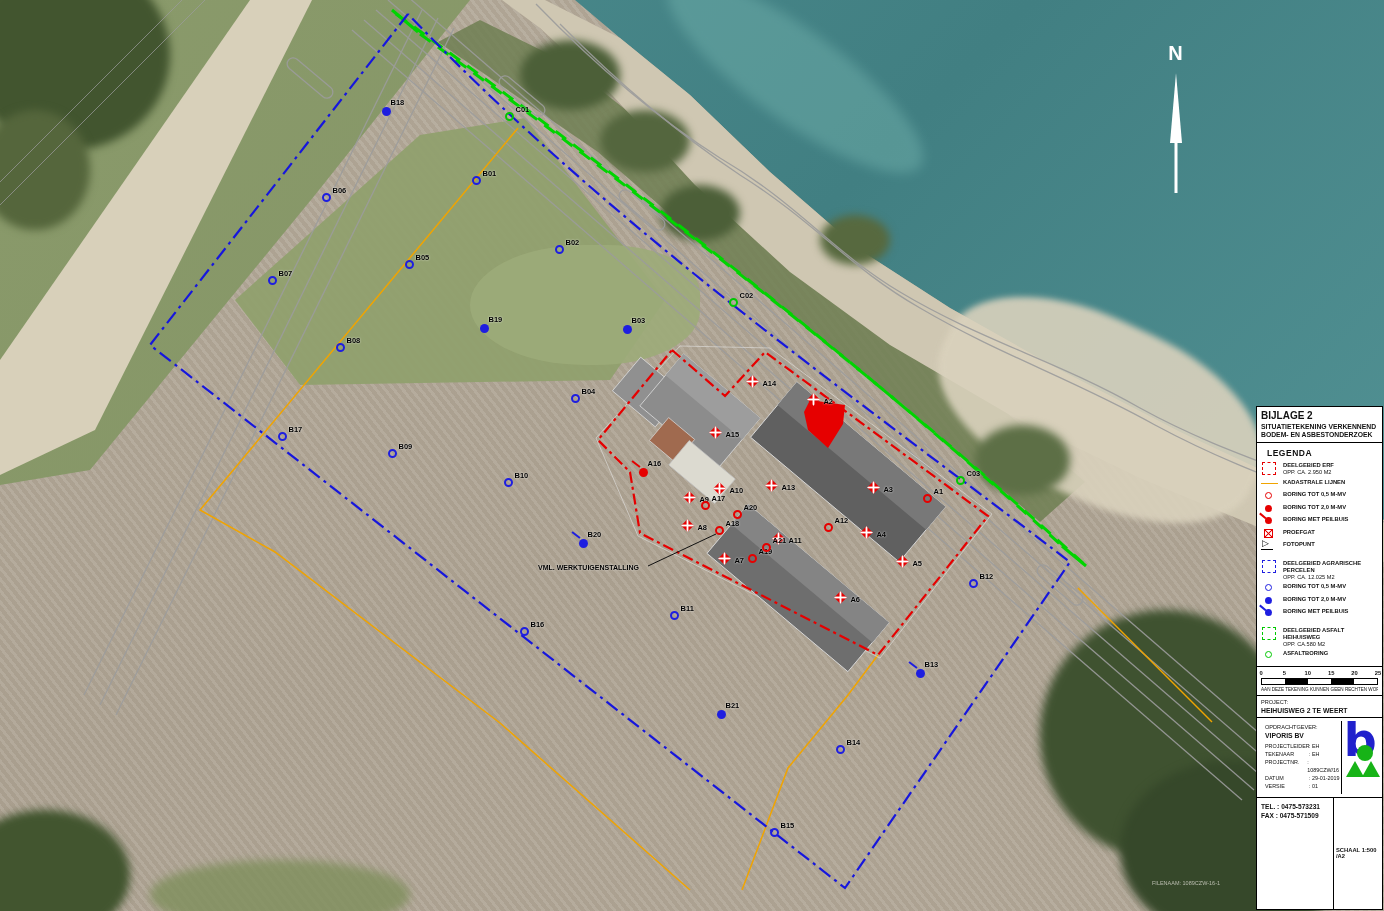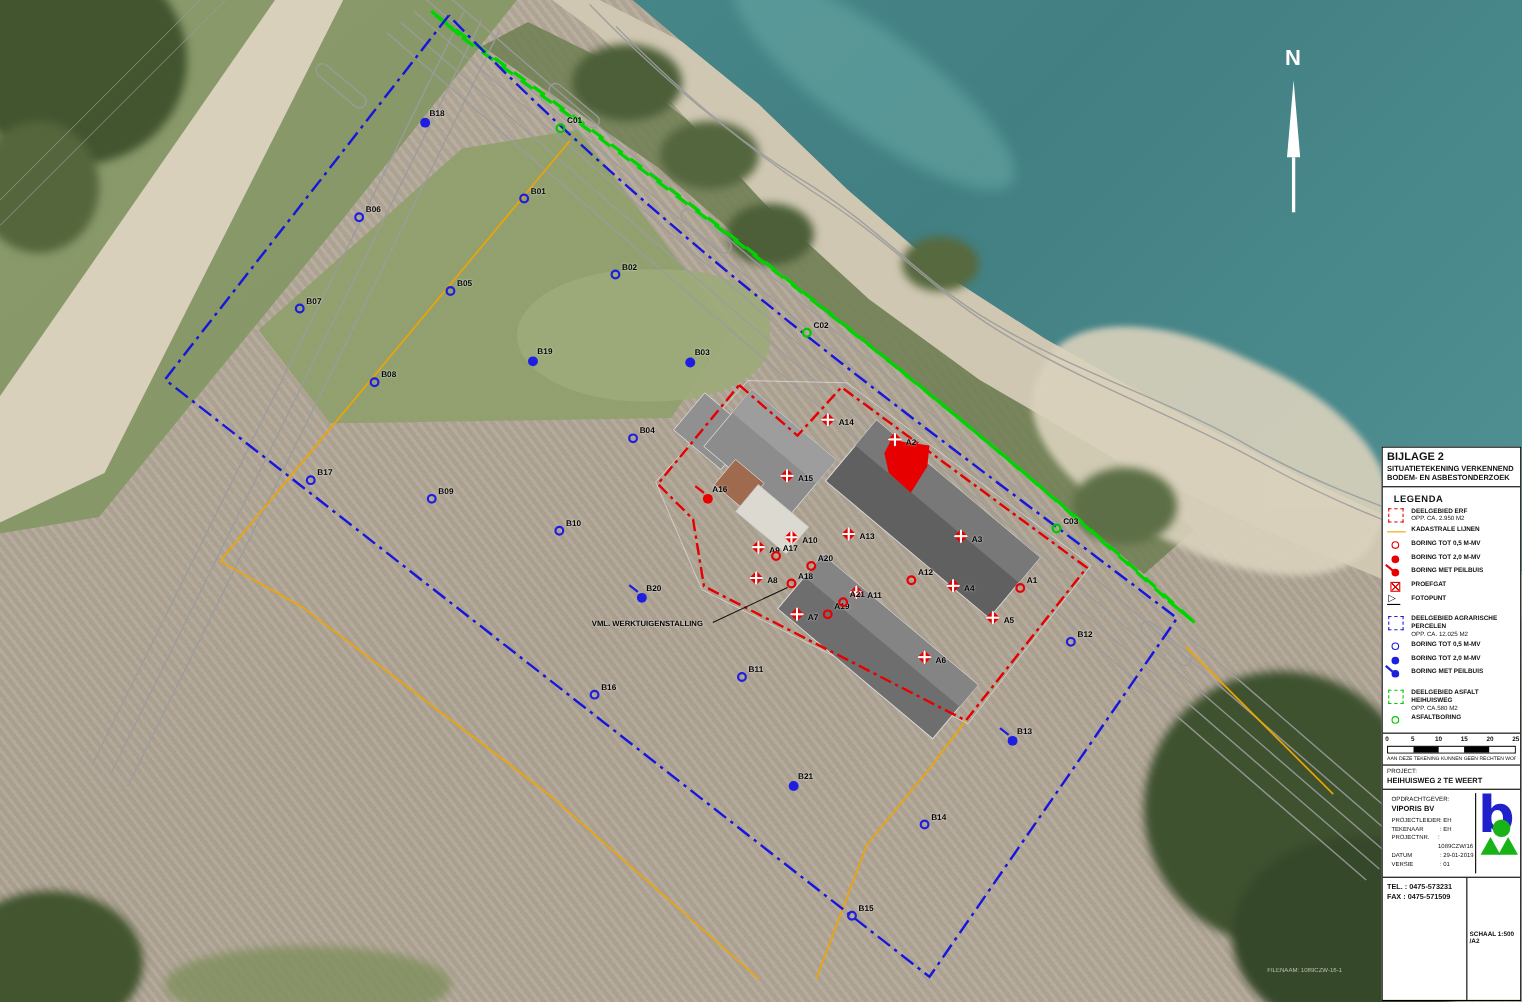--- a/index.html
+++ b/index.html
@@ -242,39 +242,39 @@
       </div>
       <div class="marker peilbuis blue" style="left: 920px; top: 673px;">
         <span class="mlabel">B13</span>
       </div>
       <div class="marker open blue" style="left: 840px; top: 749px;">
         <span class="mlabel">B14</span>
       </div>
       <div class="marker open blue" style="left: 774px; top: 832px;">
         <span class="mlabel">B15</span>
       </div>
-      <div class="marker open blue" style="left: 540px; top: 631px;">
+      <div class="marker open blue" style="left: 524px; top: 631px;">
         <span class="mlabel">B16</span>
       </div>
       <div class="marker open blue" style="left: 282px; top: 436px;">
         <span class="mlabel">B17</span>
       </div>
       <div class="marker filled blue" style="left: 386px; top: 111px;">
         <span class="mlabel">B18</span>
       </div>
       <div class="marker filled blue" style="left: 484px; top: 328px;">
         <span class="mlabel">B19</span>
       </div>
       <div class="marker peilbuis blue" style="left: 583px; top: 543px;">
         <span class="mlabel">B20</span>
       </div>
       <div class="marker filled blue" style="left: 721px; top: 714px;">
         <span class="mlabel">B21</span>
       </div>
-      <div class="marker open red" style="left: 927px; top: 534px; text-align: center;">
+      <div class="marker open red" style="left: 927px; top: 498px; text-align: center;">
         <span class="mlabel">A1</span>
       </div>
       <div class="marker proefgat red" style="left: 813px; top: 399px;">
         <span class="mlabel">A2</span>
       </div>
       <div class="marker proefgat red" style="left: 873px; top: 487px;">
         <span class="mlabel">A3</span>
       </div>
       <div class="marker proefgat red" style="left: 866px; top: 532px;">
         <span class="mlabel">A4</span>
@@ -305,21 +305,21 @@
       </div>
       <div class="marker proefgat red" style="left: 771px; top: 485px;">
         <span class="mlabel">A13</span>
       </div>
       <div class="marker proefgat red" style="left: 752px; top: 381px;">
         <span class="mlabel">A14</span>
       </div>
       <div class="marker proefgat red" style="left: 715px; top: 432px;">
         <span class="mlabel">A15</span>
       </div>
-      <div class="marker peilbuis red" style="left: 643px; top: 453px;">
+      <div class="marker peilbuis red" style="left: 643px; top: 472px;">
         <span class="mlabel">A16</span>
       </div>
       <div class="marker open red" style="left: 705px; top: 505px;">
         <span class="mlabel">A17</span>
       </div>
       <div class="marker open red" style="left: 719px; top: 530px;">
         <span class="mlabel">A18</span>
       </div>
       <div class="marker open red" style="left: 752px; top: 558px;">
         <span class="mlabel">A19</span>

